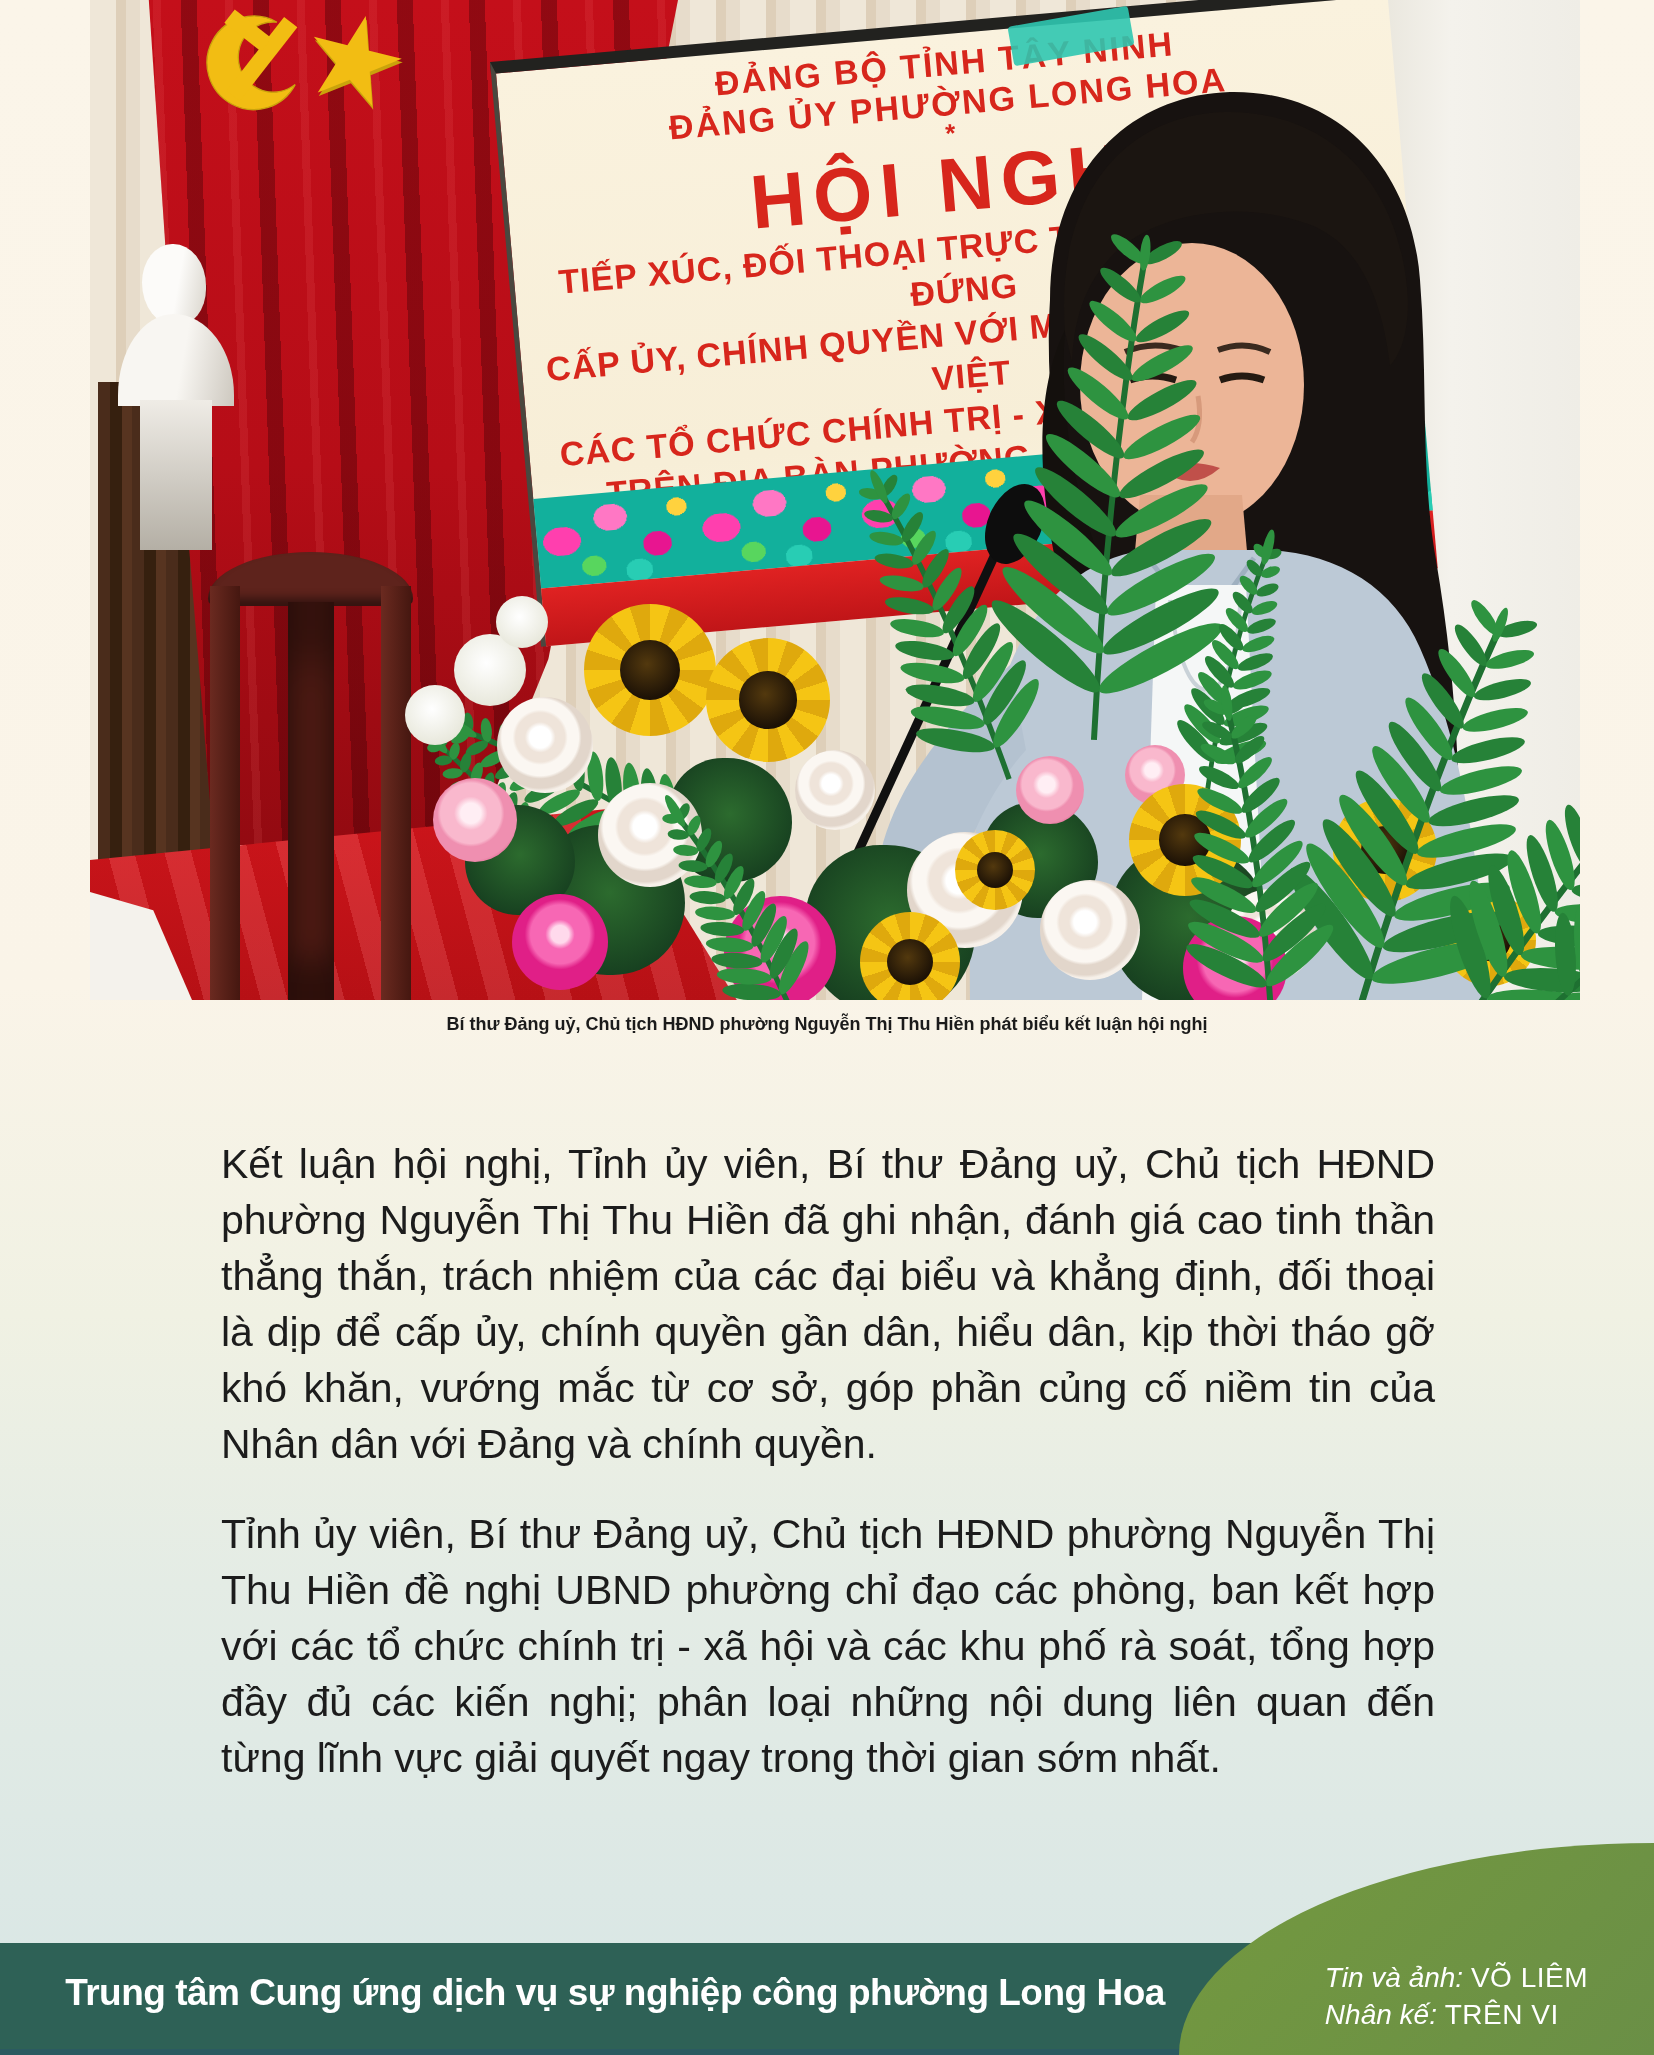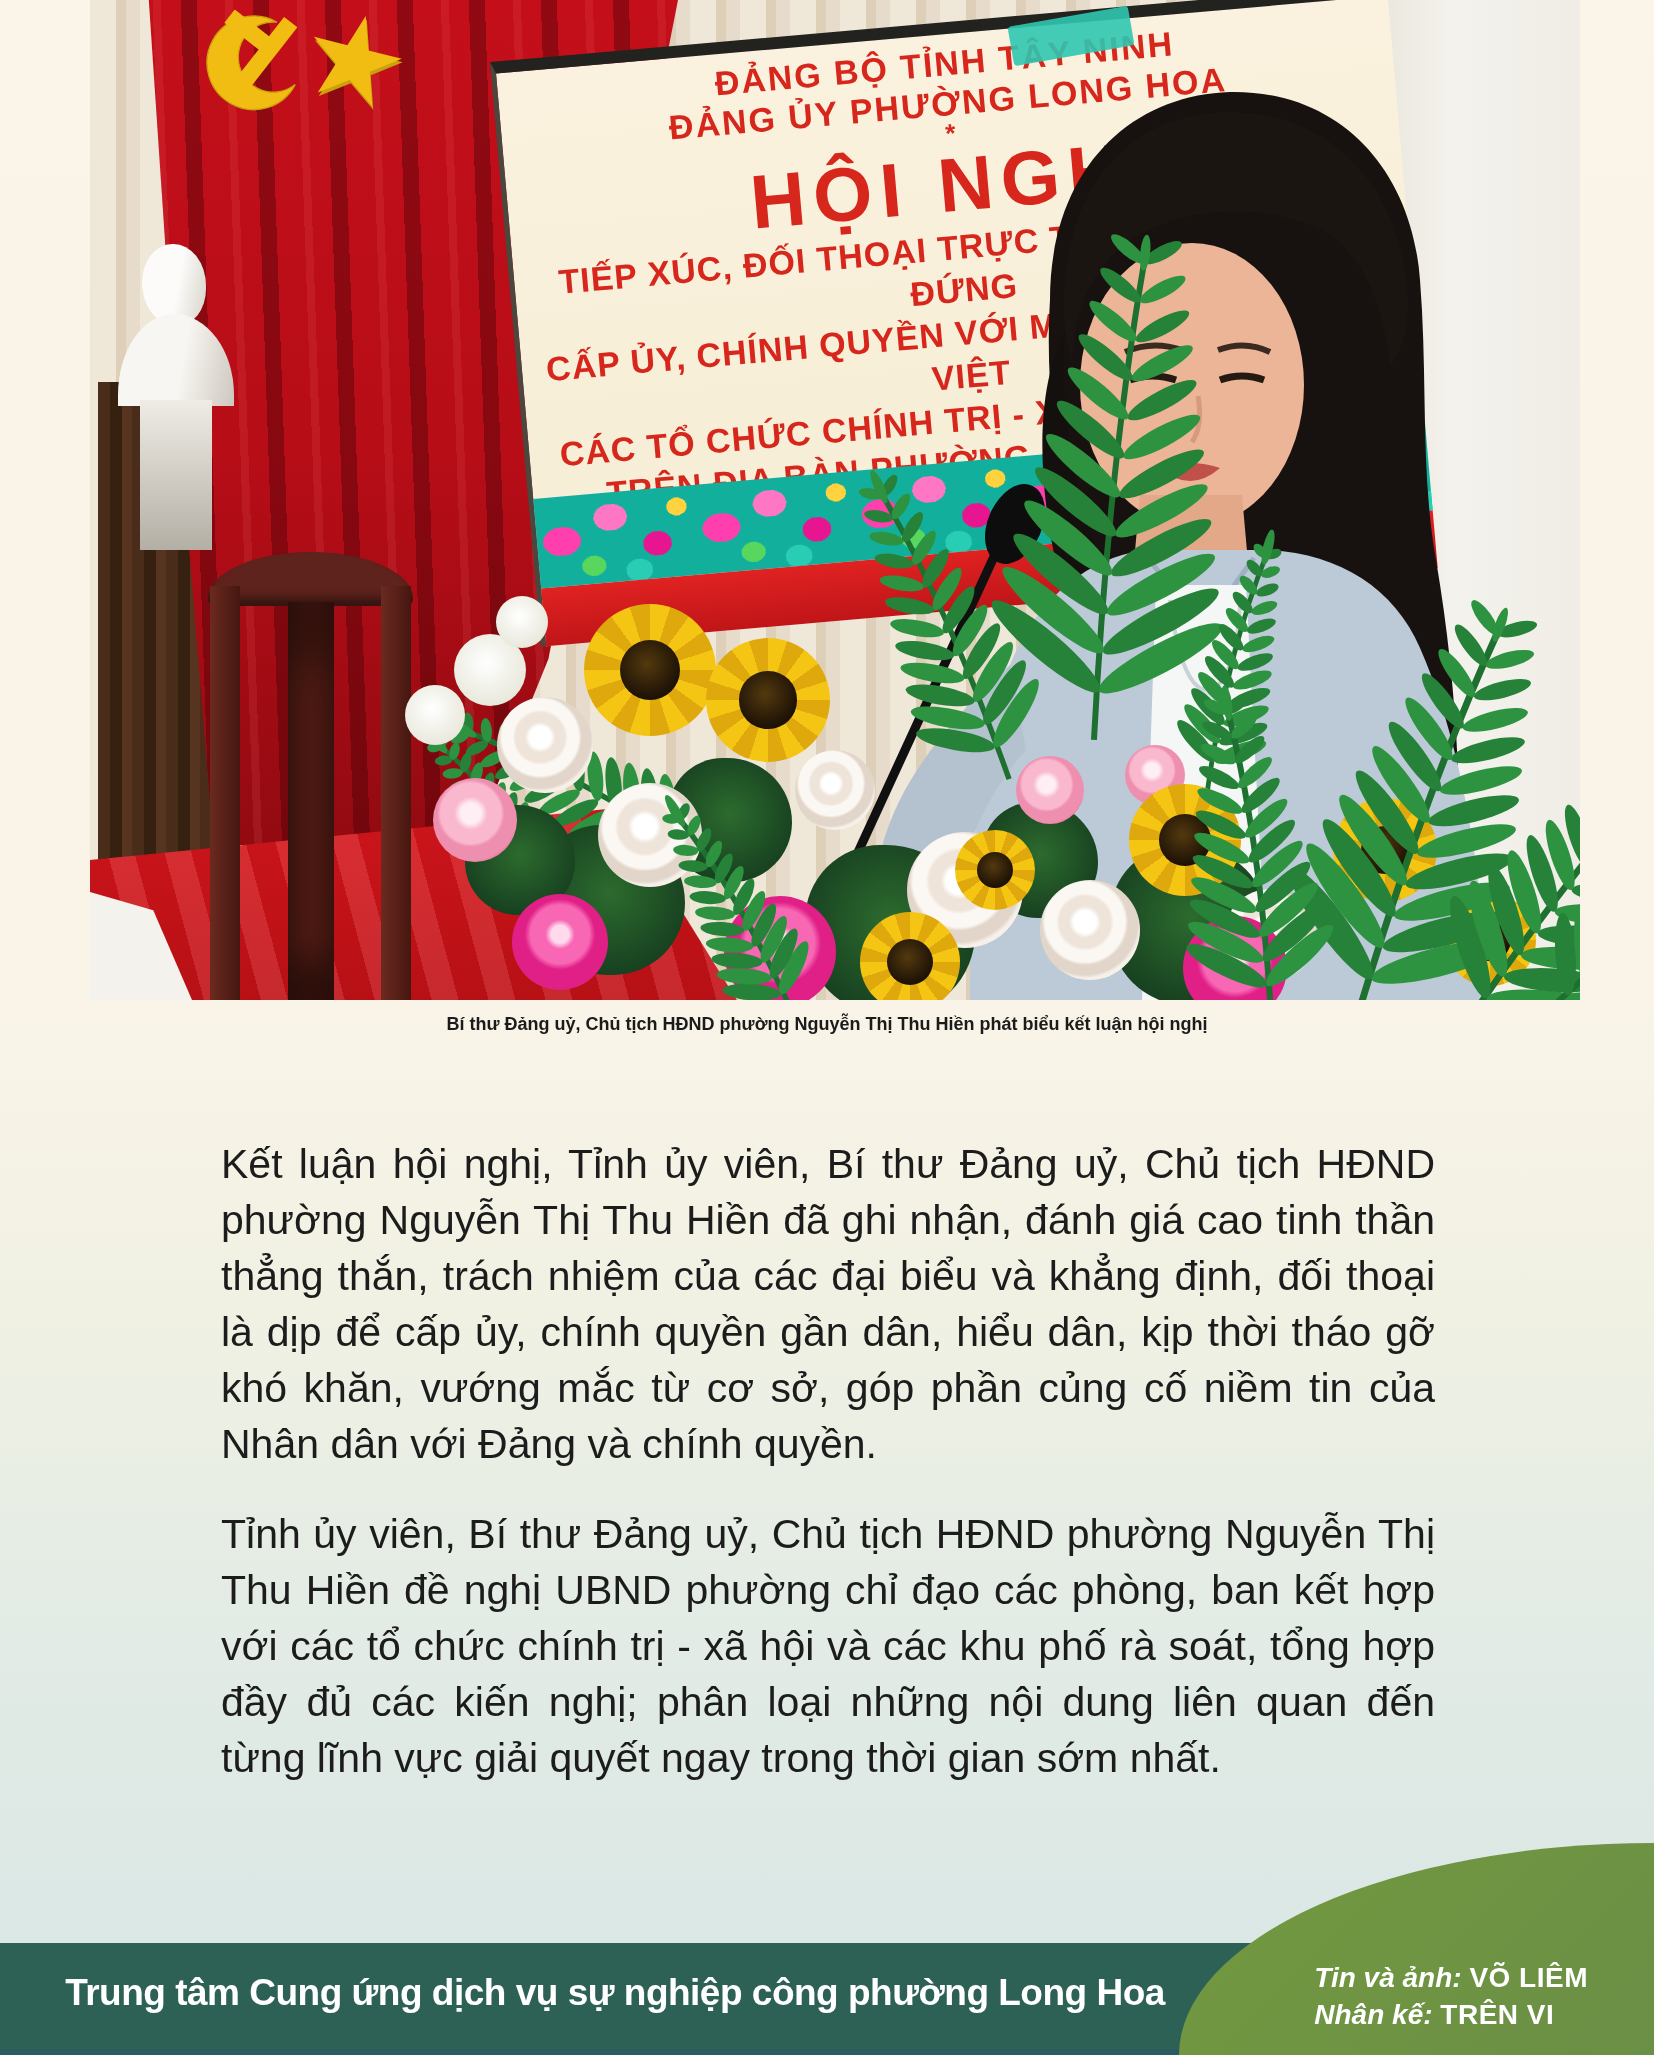--- a/index.html
+++ b/index.html
@@ -86,22 +86,22 @@
   .body-text p{margin:0 0 34px 16px;}
   
   .footer-bar{position:absolute;left:0;right:0;bottom:0;height:106px;background:#2e6156;
     border-bottom:6px solid #2b5a60;z-index:2;}
   .footer-org{position:absolute;left:0;top:0;width:1230px;height:100px;
     display:flex;align-items:center;justify-content:center;
     color:#ffffff;font-size:37px;font-weight:bold;letter-spacing:-0.5px;}
   .credit-shape{position:absolute;right:0;bottom:0;width:475px;height:212px;z-index:3;
     background:linear-gradient(135deg,#74993f,#6a8f46);border-top-left-radius:100% 100%;}
   .credit-text{position:absolute;right:66px;top:116px;color:#ffffff;font-size:28px;line-height:37px;text-align:left;}
-  .c-label{font-style:italic;font-weight:700;}
-  .c-name{font-style:normal;font-weight:bold;letter-spacing:.5px;}
+  .c-label{font-style:italic;font-weight:400;}
+  .c-name{font-style:normal;font-weight:normal;letter-spacing:.5px;}
 </style>
 </head>
 <body>
 
 <div class="page">
 
   <div class="photo">
     <div class="curtain-base"></div>
     <div class="wall"></div>
     <div class="wood-panel"></div>

